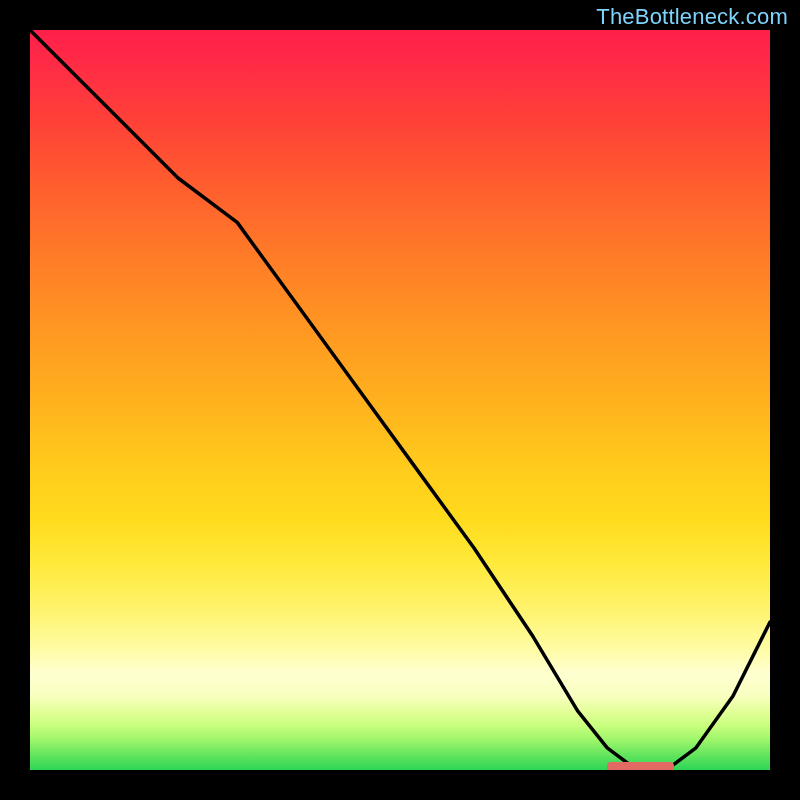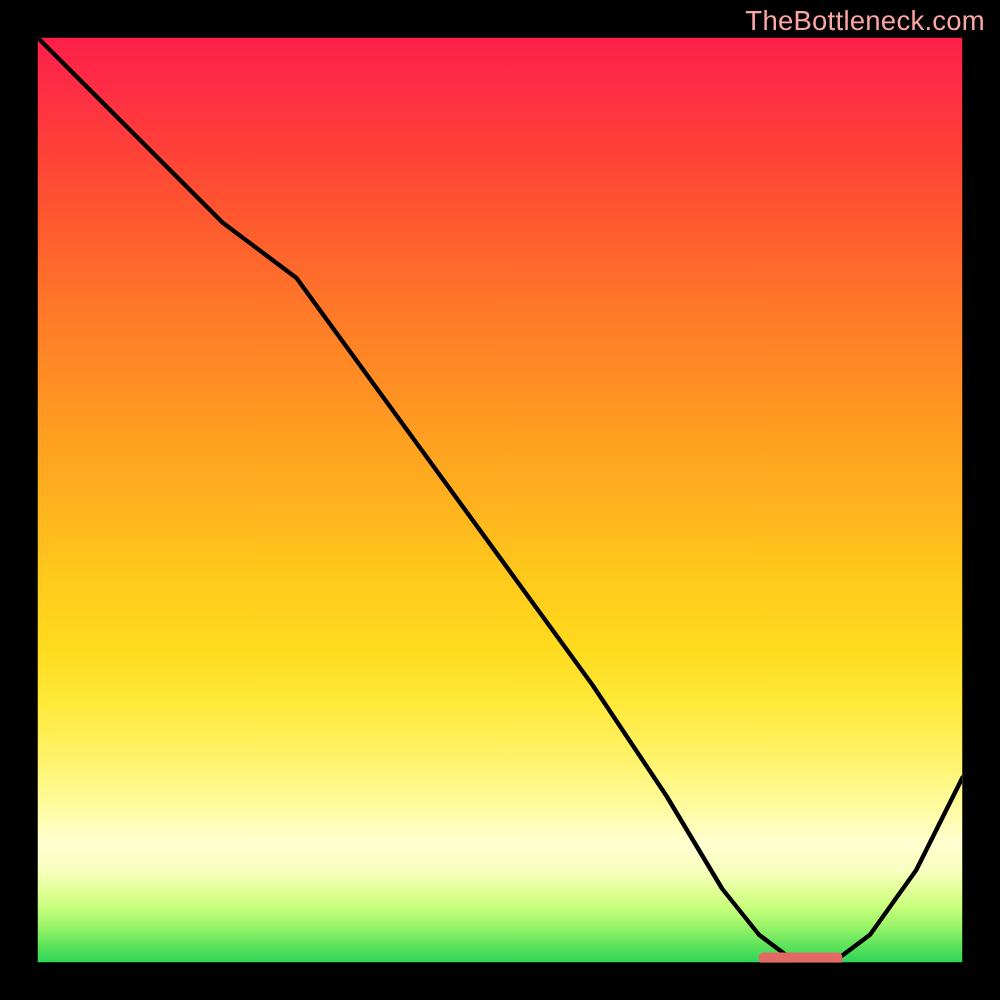--- a/index.html
+++ b/index.html
@@ -14,21 +14,21 @@
   .frame {
     position: relative;
     width: 800px;
     height: 800px;
     background: #000;
   }
   .watermark {
     position: absolute;
     top: 4px;
     right: 12px;
-    color: #fca5a5;
+    color: #7dd3fc;
     font-size: 22px;
     font-weight: 400;
     letter-spacing: 0.2px;
     z-index: 20;
     text-align: center;
   }
   .plot {
     position: absolute;
     left: 30px;
     top: 30px;

